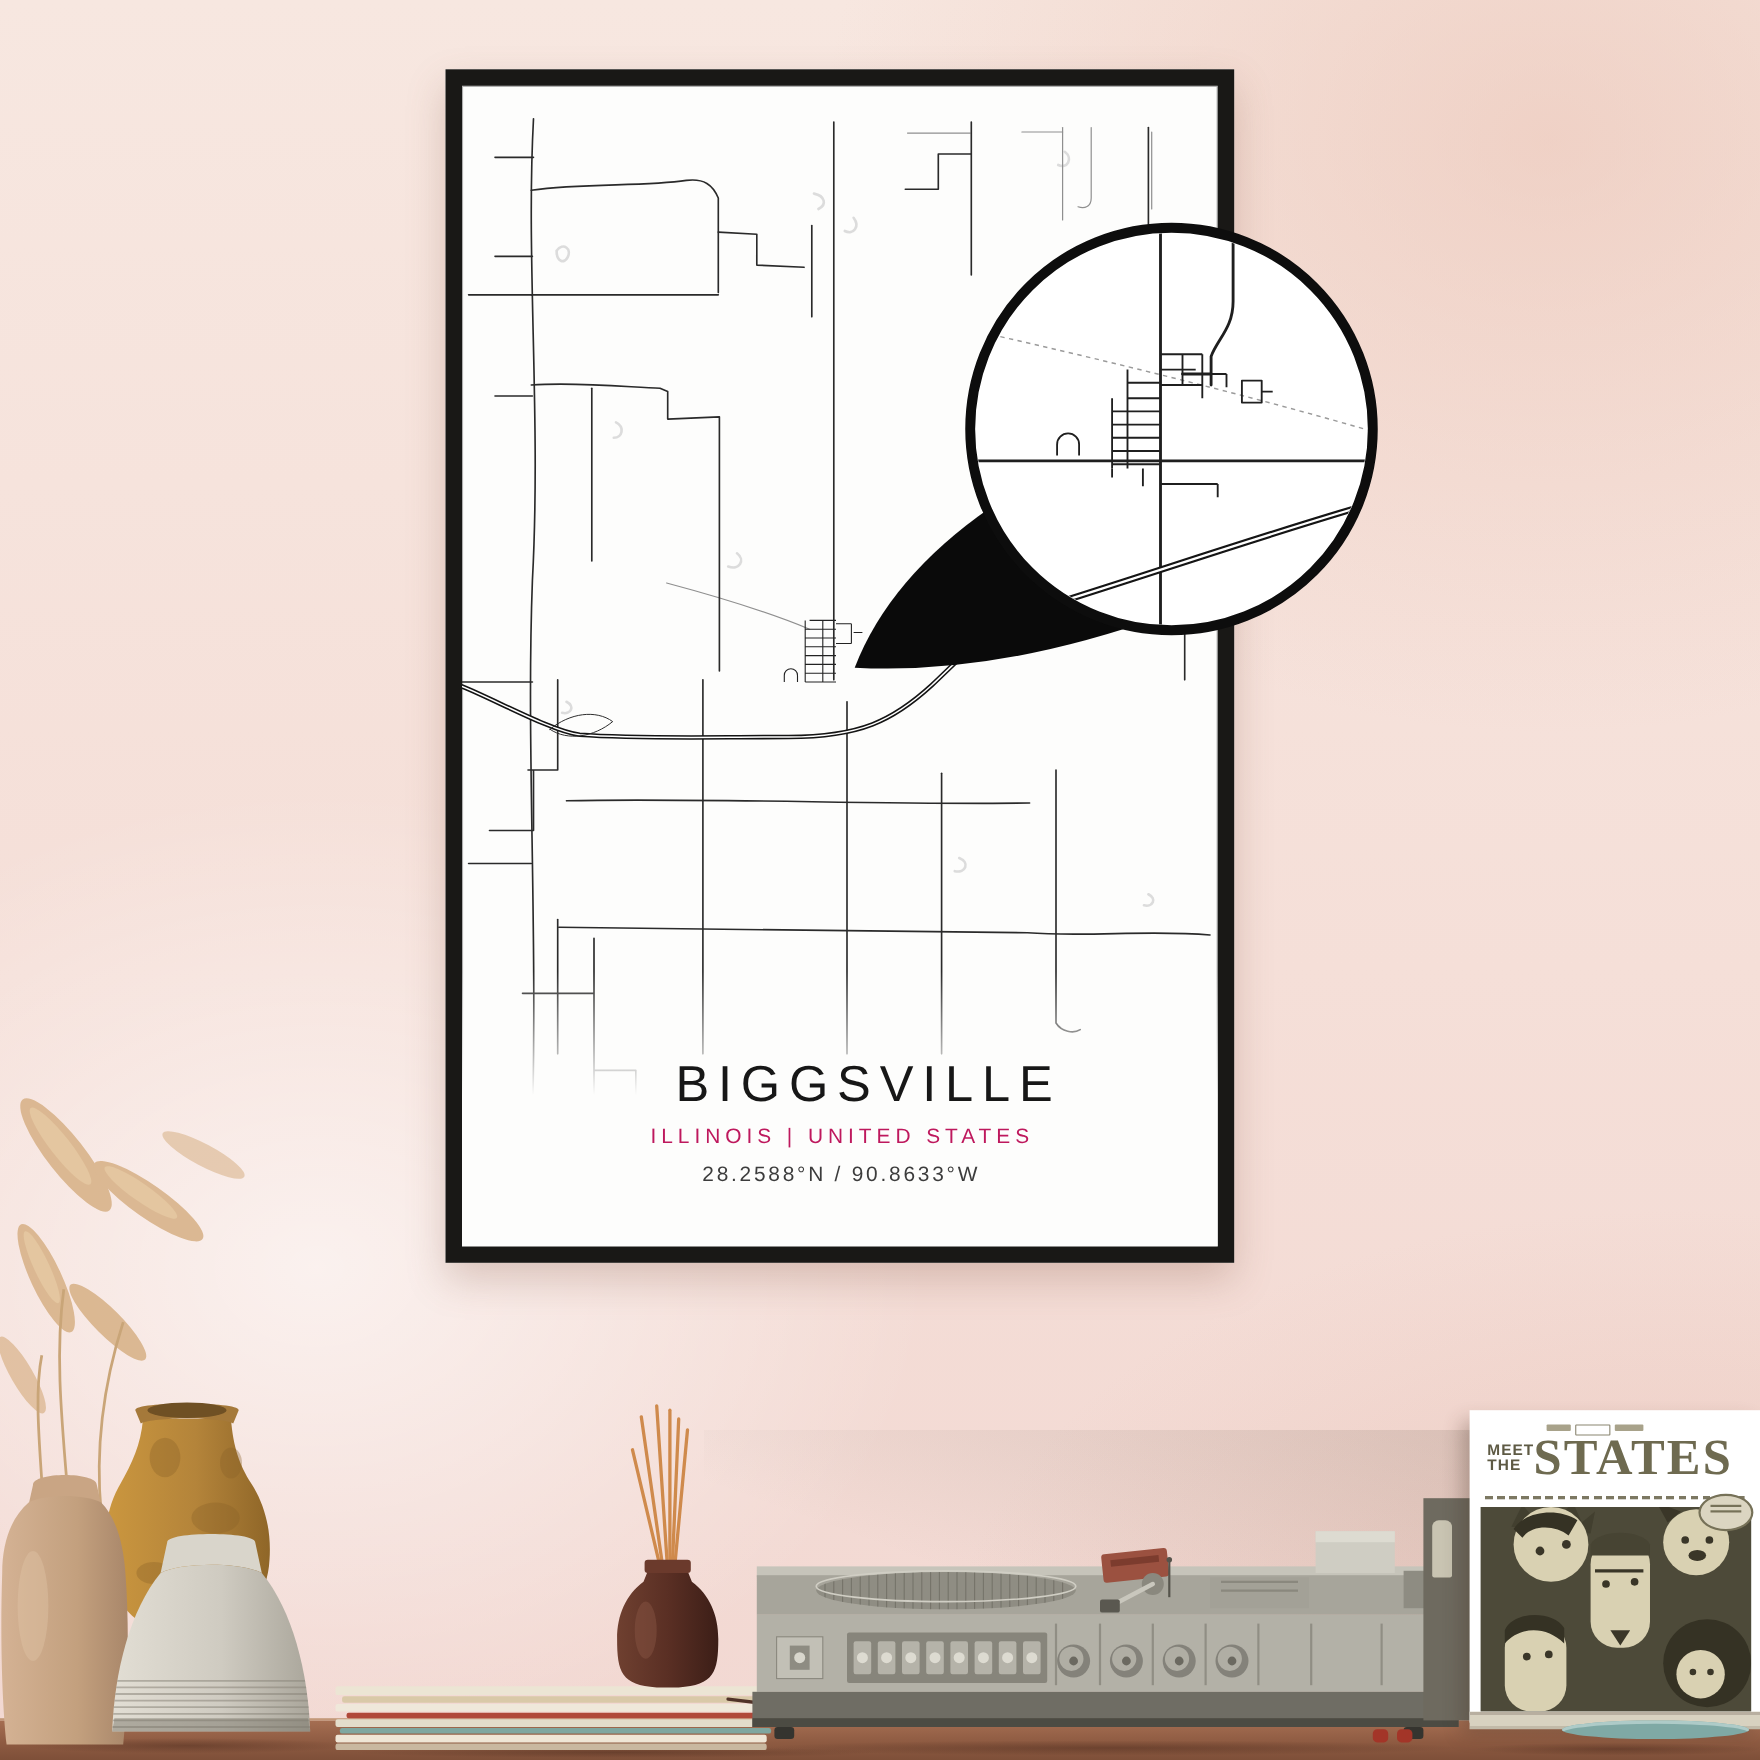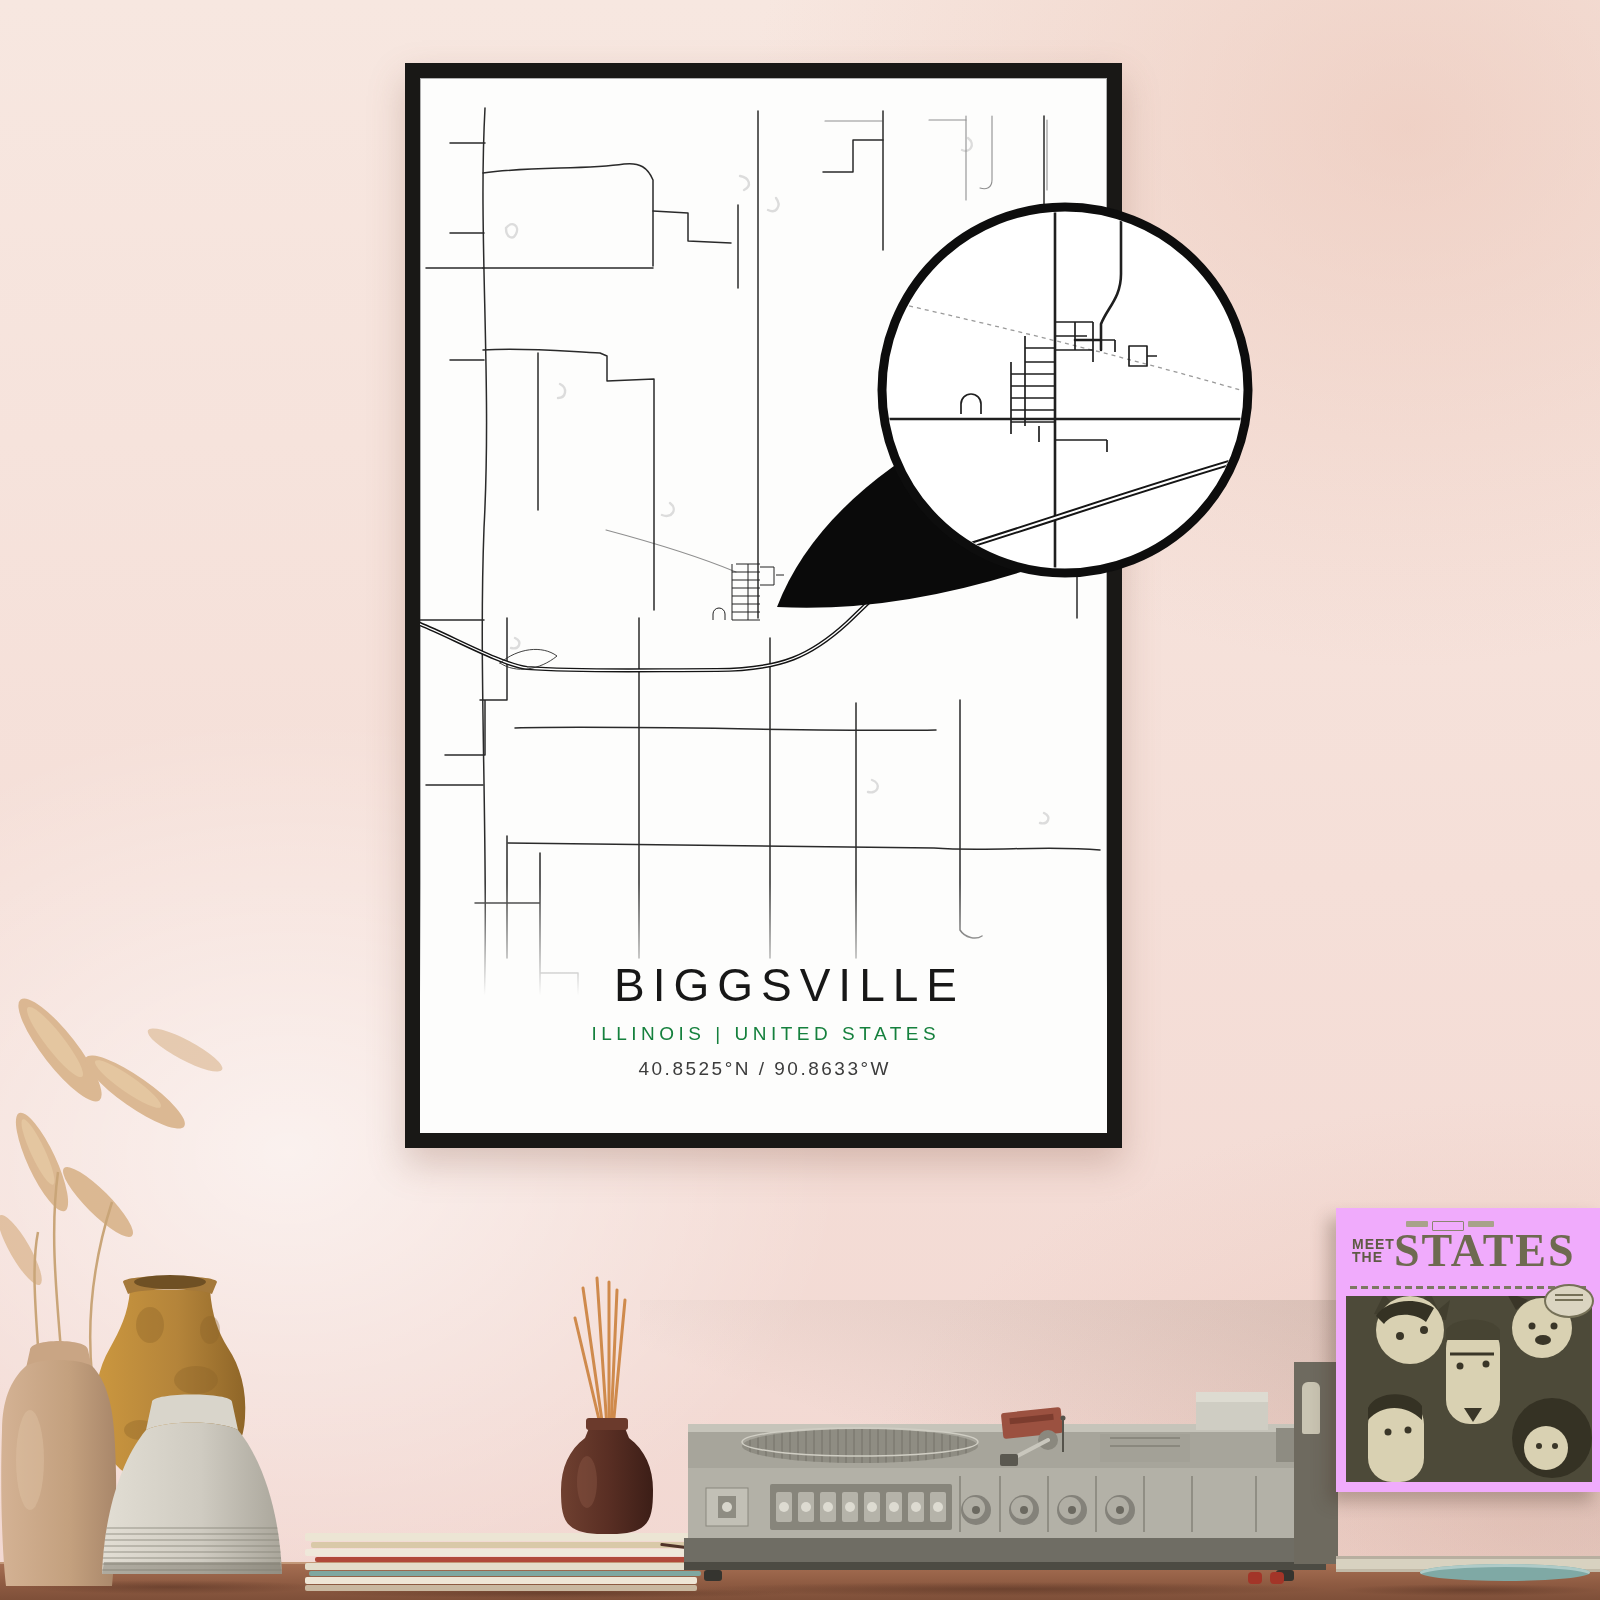--- a/index.html
+++ b/index.html
@@ -15,35 +15,35 @@
       linear-gradient(180deg,#f7e7e0 0%,#f5dfd8 55%,#f2d8d2 100%);}
   #corner-shadow{left:640px;top:1300px;width:960px;height:263px;
     background:linear-gradient(200deg, rgba(108,94,78,.22), rgba(108,94,78,0) 65%);}
   
   #poster{left:405px;top:63px;width:687px;height:1055px;border:15px solid #191816;
     background:#fdfdfc;box-shadow:0 16px 34px rgba(135,88,72,.28), inset 0 0 0 1px rgba(0,0,0,.3);}
   #map-fade{left:0;right:0;top:805px;height:250px;
     background:linear-gradient(180deg, rgba(253,253,252,0), #fdfdfc 45%);}
   #poster-text{left:0;right:0;top:880px;text-align:center;color:#1d1d1d;}
   #poster-title{font-size:46px;letter-spacing:8px;margin-right:-8px;font-weight:400;color:#171717;padding-left:44px;}
-  #poster-subtitle{margin-top:11px;font-size:19px;letter-spacing:4.5px;margin-right:-4.5px;color:#15803d;}
+  #poster-subtitle{margin-top:11px;font-size:19px;letter-spacing:4.5px;margin-right:-4.5px;color:#be185d;}
   #poster-coords{margin-top:13px;font-size:19px;letter-spacing:2.5px;margin-right:-2.5px;color:#3c3c3c;}
   
   #magnifier{left:755px;top:188px;width:520px;height:440px;}
   
   #table{left:0;top:1562px;width:1600px;height:38px;
     background:linear-gradient(180deg,#a56e52 0%,#8d5a41 55%,#7c4e38 100%);
     border-top:2px solid #c39879;}
   .tshadow{background:radial-gradient(closest-side, rgba(55,28,18,.35), rgba(55,28,18,0));}
   
   #mag-stack{left:305px;top:1532px;width:392px;height:64px;}
   #mag-stack .strip{width:100%;margin-top:1px;border-radius:2px;}
   #pen{left:660px;top:1549px;width:100px;height:3px;background:#503228;transform:rotate(7deg);border-radius:2px;}
   
-  #sleeve{left:1336px;top:1208px;width:264px;height:284px;background:#f0abfc;
+  #sleeve{left:1336px;top:1282px;width:264px;height:284px;background:#ffffff;
     box-shadow:-8px 10px 16px rgba(70,50,35,.3);}
   #sleeve-topmarks{left:70px;top:10px;width:140px;height:12px;}
   #sleeve-topmarks .m{float:left;height:6px;margin:3px 4px 0 0;background:#a8a28a;border-radius:1px;}
   #sleeve-meet{left:16px;top:30px;font-weight:bold;font-size:14px;line-height:.95;
     letter-spacing:1px;color:#5e5a44;}
   #sleeve-bebop{left:58px;top:16px;font-family:"Liberation Serif",serif;font-weight:bold;
     font-size:46px;letter-spacing:2px;color:#6e6a50;white-space:nowrap;}
   #sleeve-tagline{left:14px;top:78px;width:236px;height:3px;
     background:repeating-linear-gradient(90deg,#7c7862 0 7px,transparent 7px 11px);}
   #sleeve-art{left:10px;top:88px;width:246px;height:186px;background:#4d4a39;overflow:hidden;}
@@ -147,21 +147,21 @@
     <g fill="none" stroke-linecap="round" stroke-linejoin="round">
       <path d="M0,546 C30,558 82,587 107,590 C162,594 225,592 297,592 C362,592 392,577 427,545 C472,502 502,470 534,463 C572,454 602,432 620,420" stroke="#141414" stroke-width="4.2"></path>
       <path d="M0,546 C30,558 82,587 107,590 C162,594 225,592 297,592 C362,592 392,577 427,545 C472,502 502,470 534,463 C572,454 602,432 620,420" stroke="#ffffff" stroke-width="1.3"></path>
       <path d="M80,585 C98,570 122,567 137,578 C120,592 96,596 80,585 Z" stroke="#2a2a2a" stroke-width=".9"></path>
     </g>
   </svg>
   <div class="abs" id="map-fade"></div>
   <div class="abs" id="poster-text">
     <div id="poster-title">BIGGSVILLE</div>
     <div id="poster-subtitle">ILLINOIS | UNITED STATES</div>
-    <div id="poster-coords">40.8525°N / 90.8633°W</div>
+    <div id="poster-coords">28.2588°N / 90.8633°W</div>
   </div>
 </div>
 
 <svg class="abs" id="magnifier" viewBox="0 0 520 440">
   <path d="M22,419 Q62,315 200,240 L310,202 L302,372 Q150,426 22,419 Z" fill="#0a0a0a"></path>
   <circle cx="310" cy="202" r="183" fill="#ffffff"></circle>
   <clipPath id="magclip">
       <circle cx="310" cy="202" r="178"></circle>
     </clipPath>
   <g clip-path="url(#magclip)">

